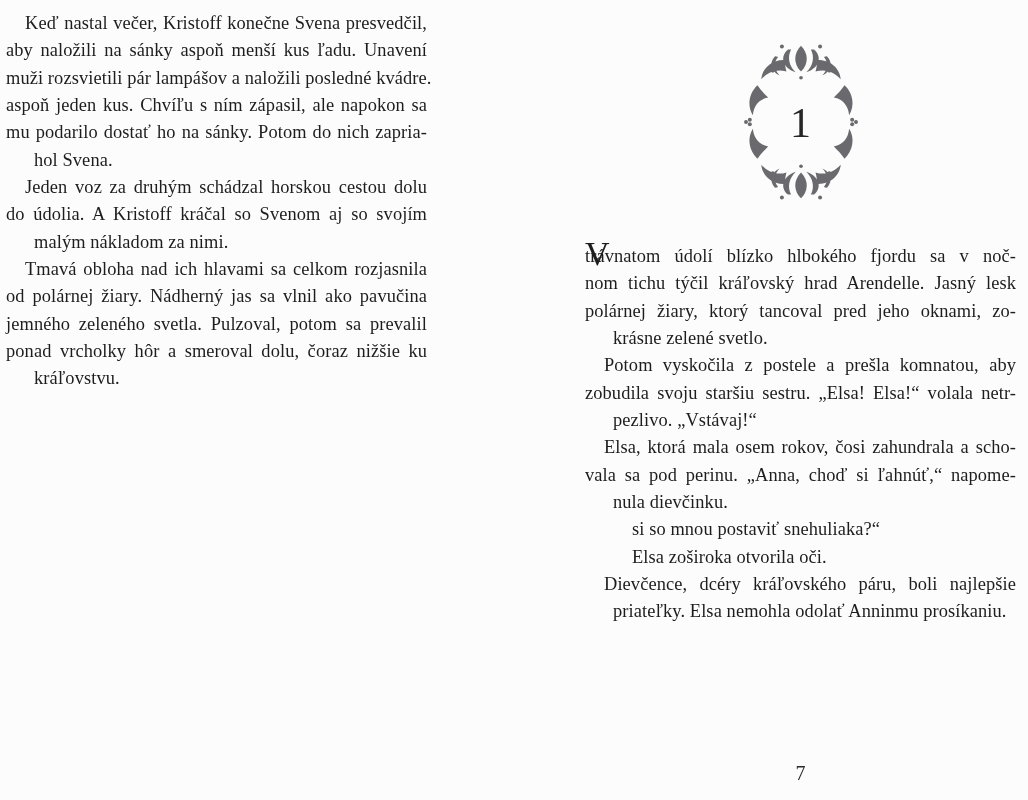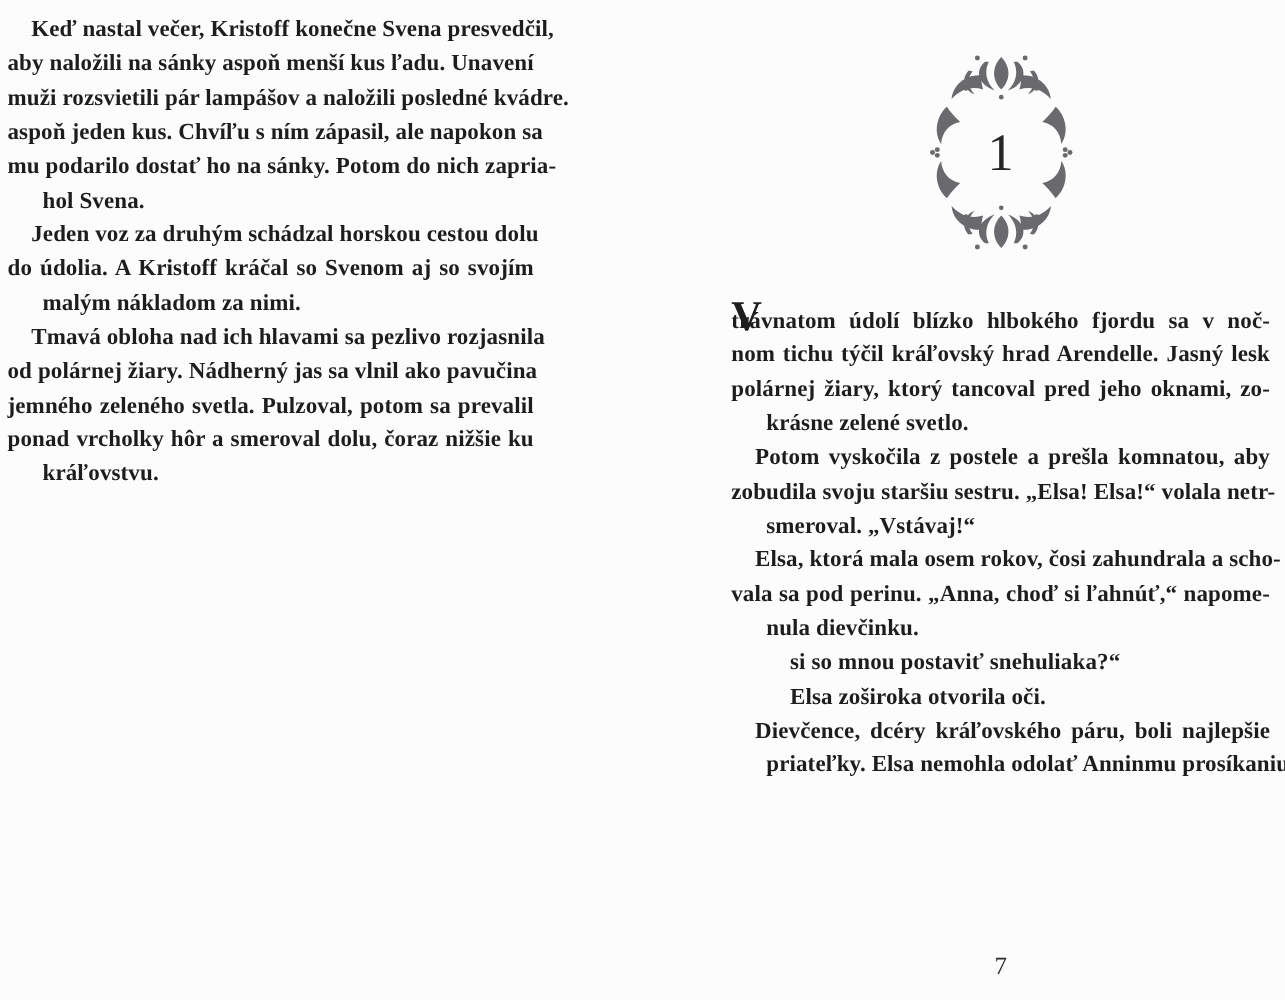--- a/index.html
+++ b/index.html
@@ -17,21 +17,21 @@
     width: 1028px;
     height: 800px;
   }
   .column {
     position: absolute;
     top: 10px;
   }
   .col-left  { left: 6px;   width: 421px; }
   .col-right { left: 585px; width: 431px; }
 
-  .para { margin: 0; font-weight: bold; }
+  .para { margin: 0; }
   .line {
     font-size: 18.4px;
     line-height: 27.35px;
     height: 27.35px;
     text-align: justify;
     text-align-last: justify;
     white-space: nowrap;
     letter-spacing: 0.1px;
   }
   .para > .line:last-child { text-align-last: left; margin-left: 28px; }
@@ -92,21 +92,21 @@
         <div class="line">aspoň jeden kus. Chvíľu s ním zápasil, ale napokon sa</div>
         <div class="line">mu podarilo dostať ho na sánky. Potom do nich zapria-</div>
         <div class="line">hol Svena.</div>
       </div>
       <div class="para indent">
         <div class="line">Jeden voz za druhým schádzal horskou cestou dolu</div>
         <div class="line">do údolia. A Kristoff kráčal so Svenom aj so svojím</div>
         <div class="line">malým nákladom za nimi.</div>
       </div>
       <div class="para indent">
-        <div class="line">Tmavá obloha nad ich hlavami sa pezlivo rozjasnila</div>
+        <div class="line">Tmavá obloha nad ich hlavami sa celkom rozjasnila</div>
         <div class="line">od polárnej žiary. Nádherný jas sa vlnil ako pavučina</div>
         <div class="line">jemného zeleného svetla. Pulzoval, potom sa prevalil</div>
         <div class="line">ponad vrcholky hôr a smeroval dolu, čoraz nižšie ku</div>
         <div class="line">kráľovstvu.</div>
       </div>
     </div>
 
   <div class="column col-right">
 
     <div class="ornament-box">
@@ -147,21 +147,21 @@
         <div class="para dropcap">
           <span class="dropcap-letter">V</span>
           <div class="line">trávnatom údolí blízko hlbokého fjordu sa v noč-</div>
           <div class="line">nom tichu týčil kráľovský hrad Arendelle. Jasný lesk</div>
           <div class="line">polárnej žiary, ktorý tancoval pred jeho oknami, zo-</div>
           <div class="line">krásne zelené svetlo.</div>
         </div>
         <div class="para indent">
           <div class="line">Potom vyskočila z postele a prešla komnatou, aby</div>
           <div class="line">zobudila svoju staršiu sestru. „Elsa! Elsa!“ volala netr-</div>
-          <div class="line">smeroval. „Vstávaj!“</div>
+          <div class="line">pezlivo. „Vstávaj!“</div>
         </div>
         <div class="para indent">
           <div class="line">Elsa, ktorá mala osem rokov, čosi zahundrala a scho-</div>
           <div class="line">vala sa pod perinu. „Anna, choď si ľahnúť,“ napome-</div>
           <div class="line">nula dievčinku.</div>
         </div>
         <div class="para indent">
           <div class="line">si so mnou postaviť snehuliaka?“</div>
         </div>
         <div class="para indent">

